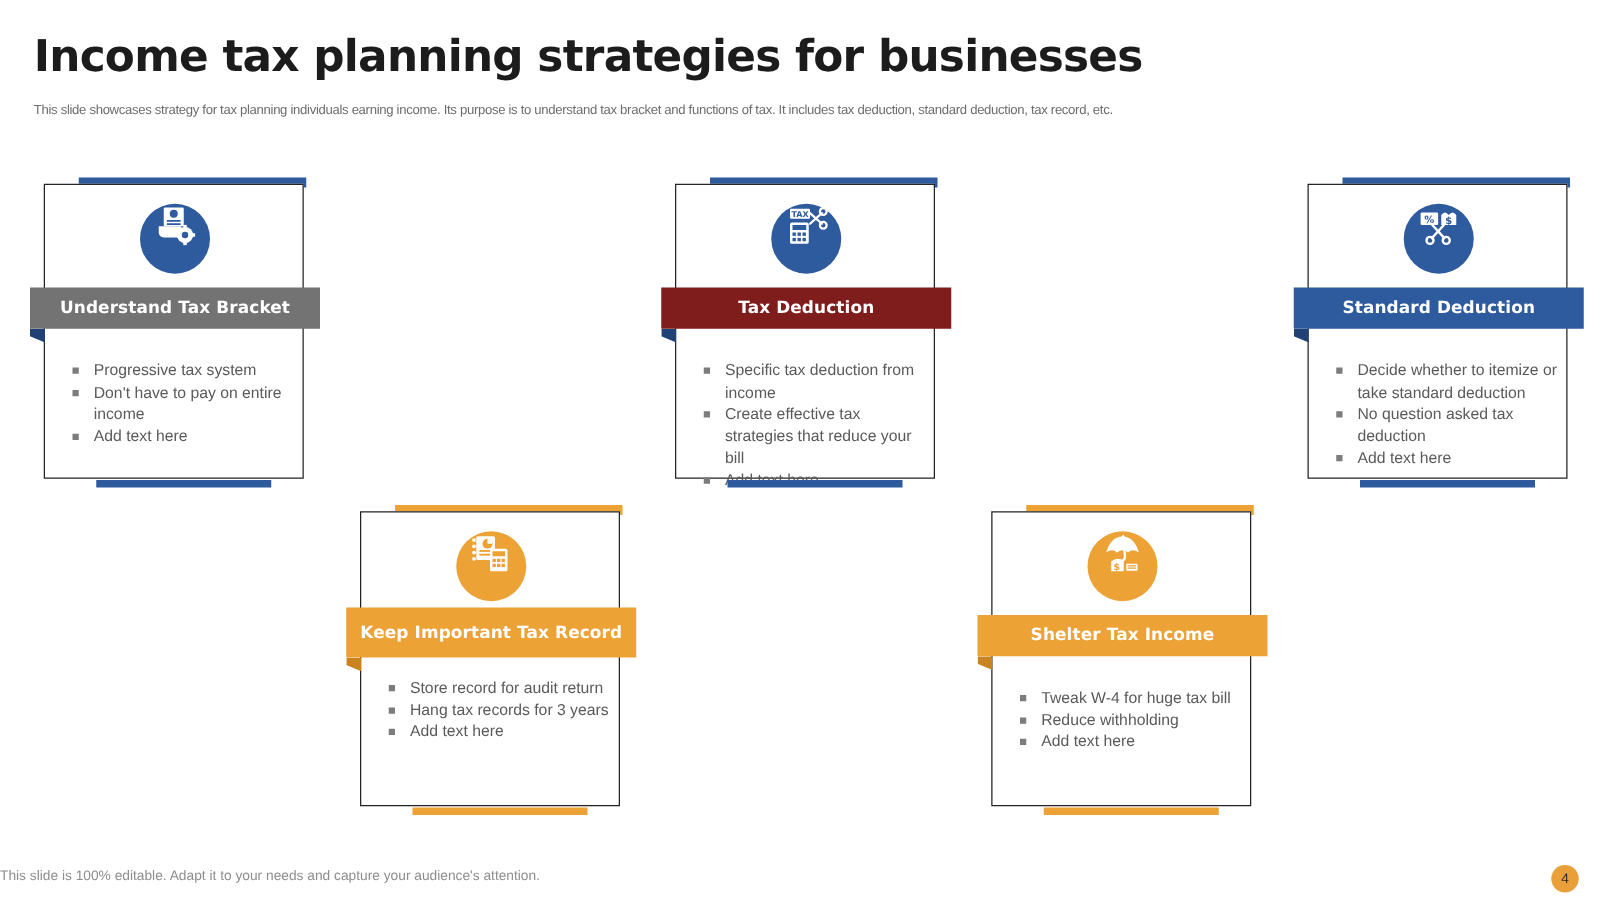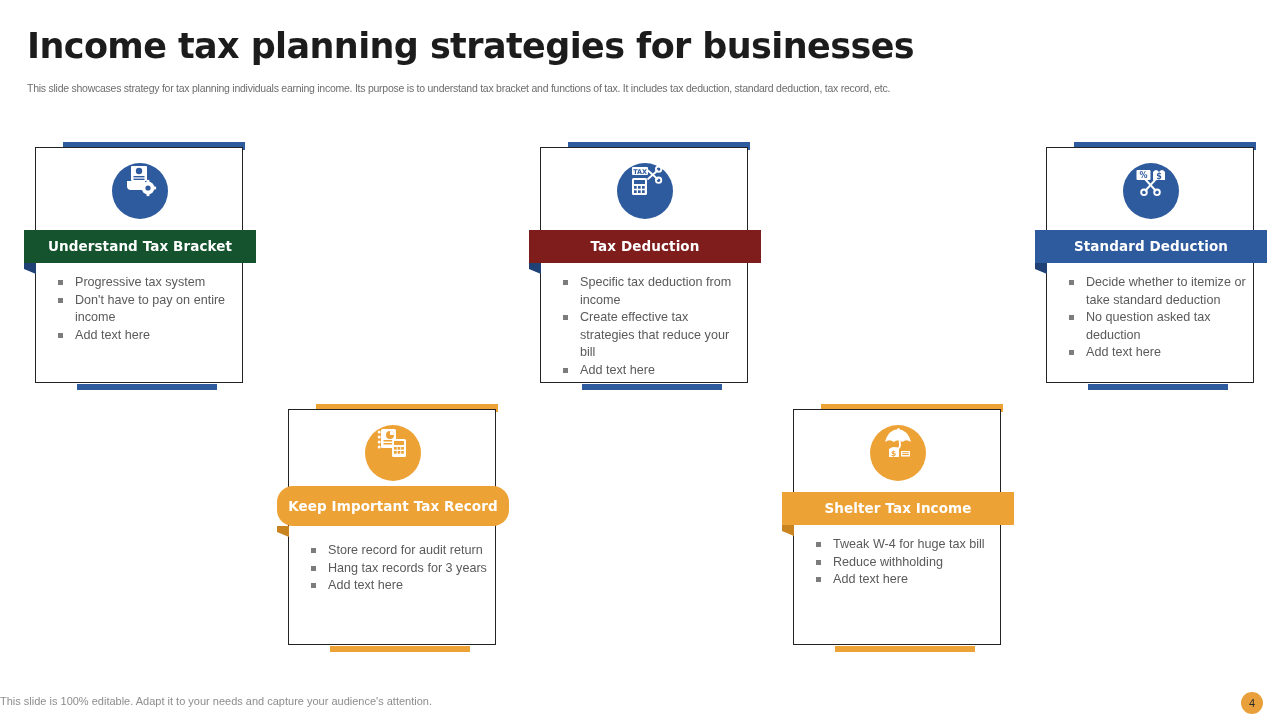--- a/index.html
+++ b/index.html
@@ -101,34 +101,33 @@
     font-size: 13.5px;
     font-weight: bold;
     letter-spacing: 0.1px;
     text-align: center;
     line-height: 15px;
     font-family: "DejaVu Sans", sans-serif;
   }
   .card-title-band.two-line {
     height: 40px;
     top: 76px;
-    border-radius: 16px;
   }
   .ribbon-fold {
     position: absolute;
     left: -12px;
     width: 12px;
     height: 11px;
   }
 
   
   .card-bullets {
     position: absolute;
     left: 18px;
-    top: 126px;
+    top: 140px;
     width: 182px;
     margin: 0;
     padding: 0;
     list-style: none;
   }
   .card-bullets li {
     position: relative;
     padding-left: 21px;
     font-size: 12.6px;
     line-height: 17.5px;
@@ -189,21 +188,21 @@
           <circle cx="26" cy="25" r="2.6" fill="#2e5a9e"></circle>
           <g fill="#ffffff">
             <rect x="24.6" y="16.9" width="2.8" height="3.2"></rect>
             <rect x="24.6" y="29.9" width="2.8" height="3.2"></rect>
             <rect x="17.9" y="23.6" width="3.2" height="2.8"></rect>
             <rect x="30.9" y="23.6" width="3.2" height="2.8"></rect>
           </g>
         </svg>
       </div>
     </div>
-    <div class="card-title-band" style="background: #14532d;">Understand Tax Bracket</div>
+    <div class="card-title-band" style="background: #737373;">Understand Tax Bracket</div>
     <div class="ribbon-fold" style="top: 115px; background: rgb(31, 65, 118); clip-path: polygon(0px 0px, 100% 0px, 100% 100%, 0px 55%);"></div>
     <ul class="card-bullets">
       <li><span class="bullet-mark"></span><span>Progressive tax system</span></li>
       <li><span class="bullet-mark"></span><span> Don't have to pay on entire income</span></li>
       <li><span class="bullet-mark"></span><span>Add text here</span></li>
     </ul>
   </div>
   <div class="card-bottom-accent" style="background: rgb(46, 90, 158);"></div>
 </div>
 

